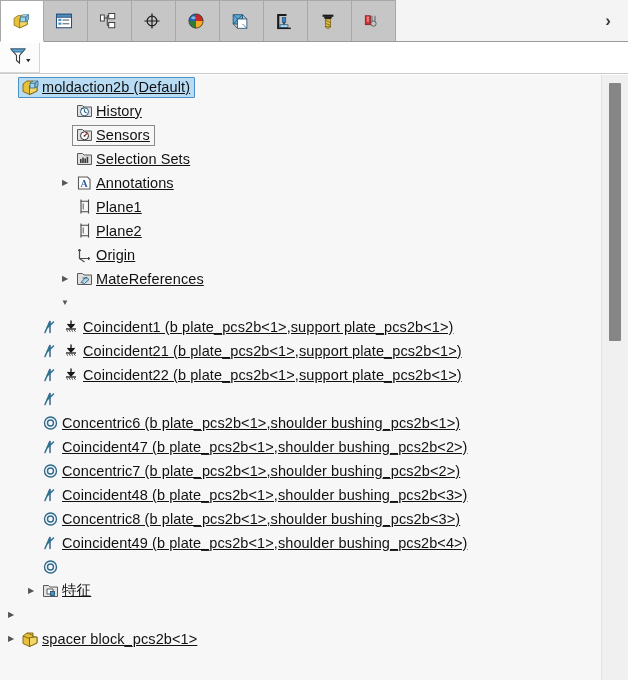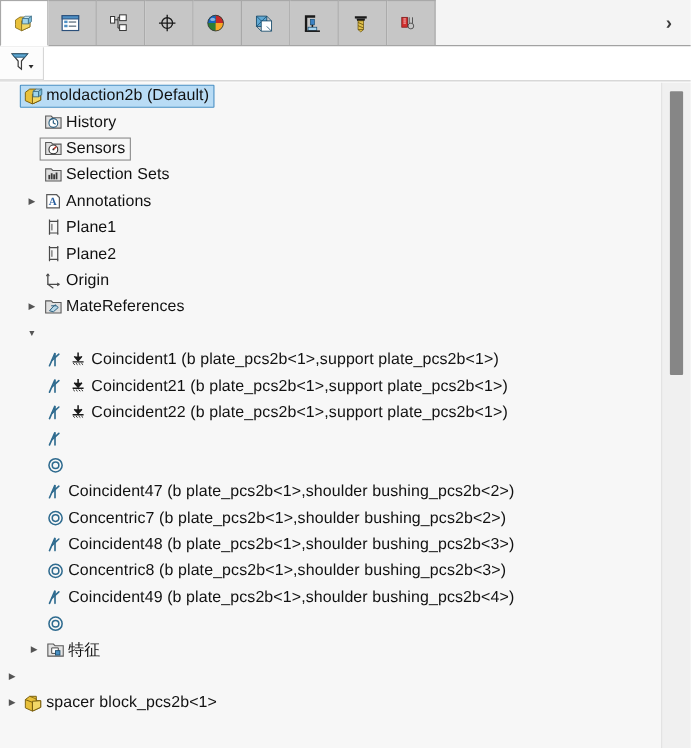--- a/index.html
+++ b/index.html
@@ -148,20 +148,21 @@
     display: flex;
     align-items: center;
     justify-content: center;
     margin-right: 3px;
   }
   .ico svg { display: block; }
   .label {
     font-size: 14.5px;
     color: #111111;
     letter-spacing: 0.1px;
+    text-decoration: underline;
   }
   .row.selected .labelbox {
     background: #b9dcf5;
     border: 1px solid #4a90c4;
     padding: 0px 4px 1px 2px;
     border-radius: 1px;
     display: inline-flex;
     align-items: center;
   }
   .row .labelbox {
@@ -170,21 +171,21 @@
     border: 1px solid transparent;
     padding: 0px 4px 1px 2px;
   }
   .row.focused .labelbox {
     border: 1px solid #8a8a8a;
     background: #f7f7f7;
   }
 
   
   .lvl0 { padding-left: 4px; }
-  .lvl1 { padding-left: 22px; }
+  .lvl1 { padding-left: 22px; margin-left: 36px; }
   .lvl2 { padding-left: 24px; }
 
   
   .scrollbar {
     position: absolute;
     top: 0;
     right: 0;
     width: 27px;
     bottom: 0;
     background: #f0f0f0;
@@ -523,20 +524,21 @@
       <div class="row lvl2">
         <span class="arrow none"></span>
         <span class="labelbox">
           <span class="dualico">
             <span class="ico">
               <svg width="17" height="17" viewBox="0 0 17 17">
                 <use href="#g-concentric-mate-icon"></use>
               </svg>
             </span>
           </span>
+          <span class="label">Concentric6 (b plate_pcs2b&lt;1&gt;,shoulder bushing_pcs2b&lt;1&gt;)</span>
         </span>
       </div>
       <div class="row lvl2">
         <span class="arrow none"></span>
         <span class="labelbox">
           <span class="dualico">
             <span class="ico">
               <svg width="17" height="17" viewBox="0 0 17 17">
                 <use href="#g-coincident-mate-icon"></use>
               </svg>

